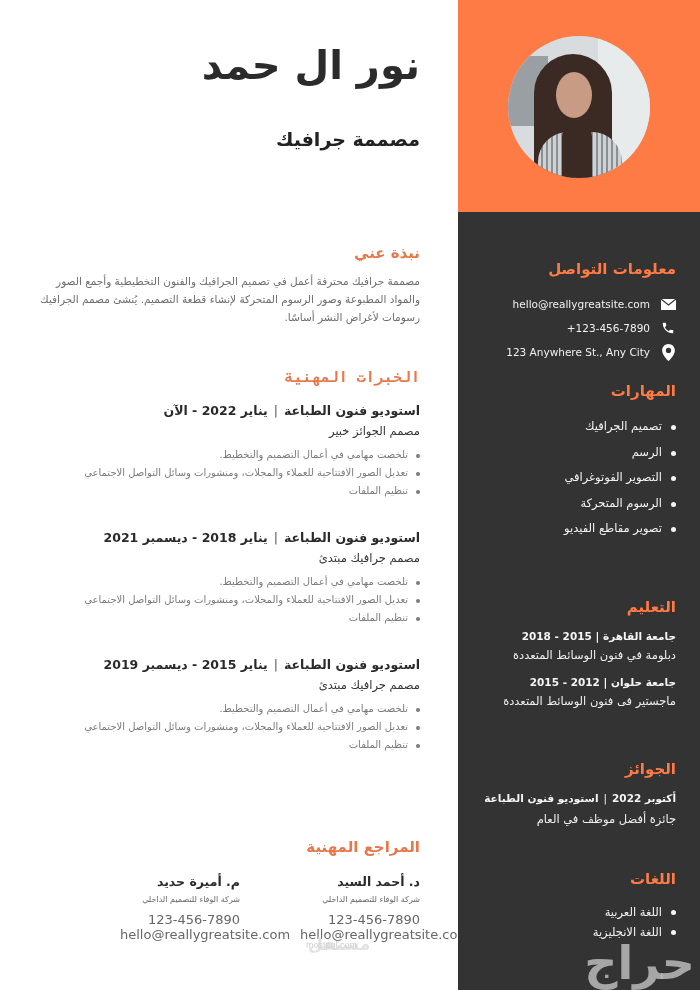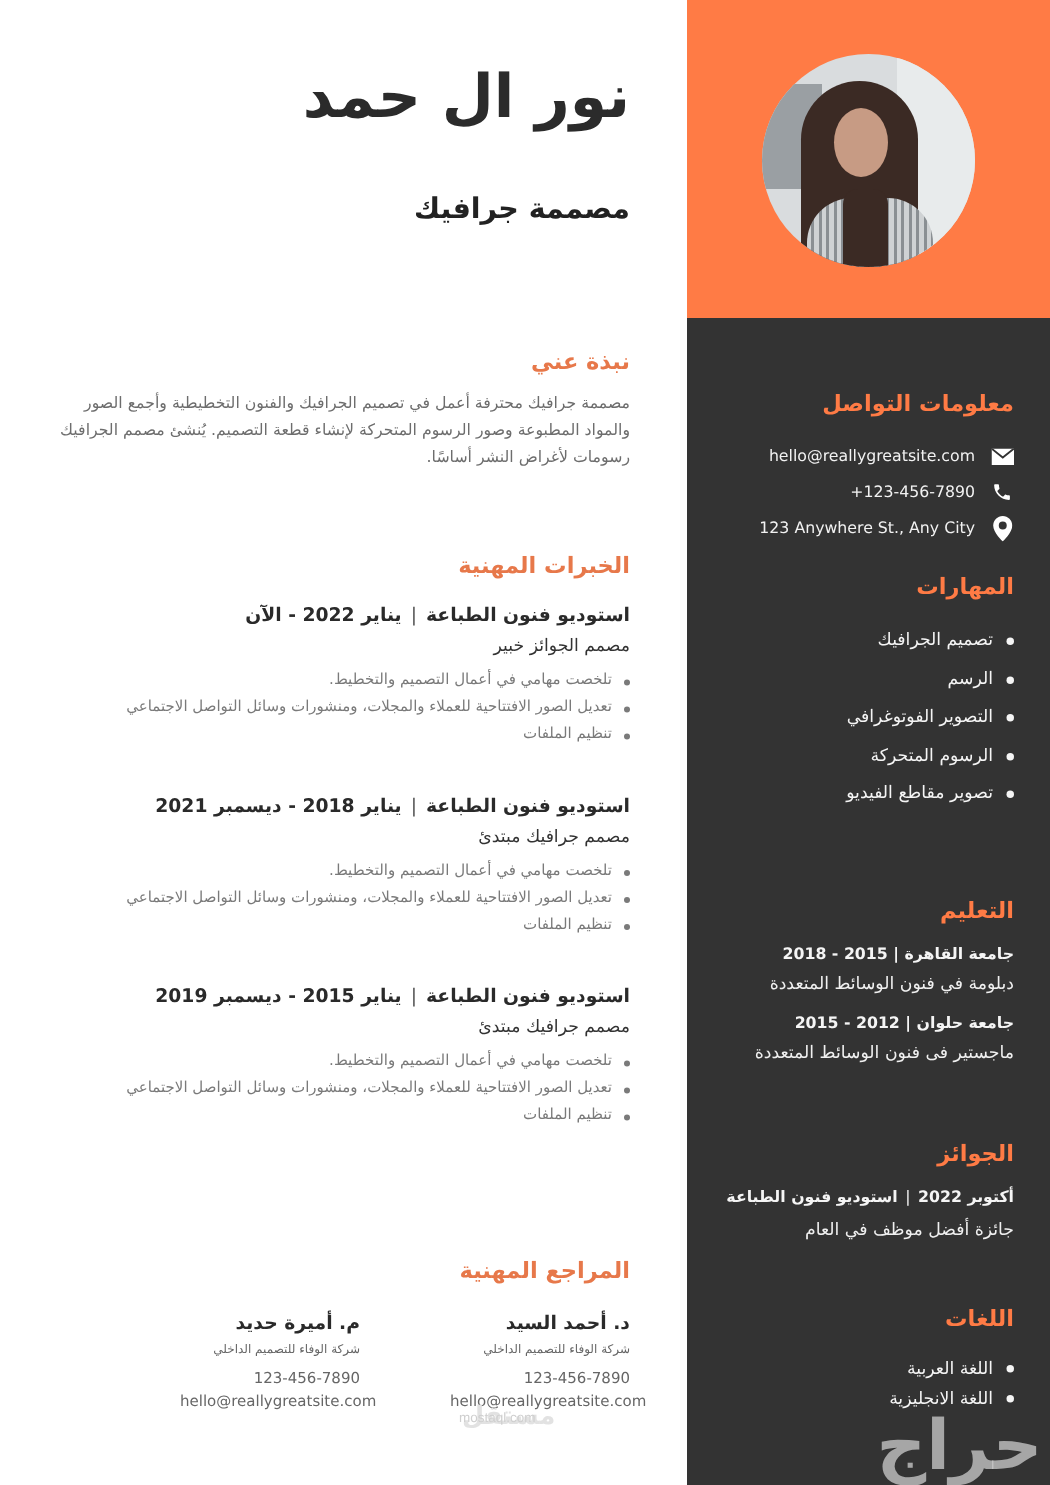--- a/index.html
+++ b/index.html
@@ -5,41 +5,41 @@
   * { box-sizing: border-box; margin: 0; padding: 0; }
   html, body { width: 700px; height: 990px; overflow: hidden; background: #ffffff; }
   body { position: relative; font-family: "DejaVu Sans", sans-serif; direction: rtl; }
 
   
   .main { position: absolute; left: 0; top: 0; width: 458px; height: 725px; background: #ffffff; }
   .name { position: absolute; right: 38px; top: 42px; font-size: 40px; font-weight: bold; color: #2b2b2b; letter-spacing: 0; white-space: nowrap; }
   .job-title { position: absolute; right: 38px; top: 128px; font-size: 19px; font-weight: bold; color: #222; white-space: nowrap; }
 
   .section-title { font-size: 15px; font-weight: bold; color: #e7784a; }
-  .about { position: absolute; right: 38px; top: 232px; width: 380px; }
+  .about { position: absolute; right: 38px; top: 244px; width: 380px; }
   .about .section-title { margin-bottom: 10px; }
   .about p { font-size: 10.5px; line-height: 18px; color: #6d6d6d; text-align: right; }
 
   .exp { position: absolute; right: 38px; top: 368px; width: 400px; }
-  .exp .section-title { margin-bottom: 16px; }
+  .exp .section-title { margin-bottom: 16px; font-family: Liberation Mono, monospace; }
   .job { margin-bottom: 30px; }
   .job-head { font-size: 12.5px; font-weight: bold; color: #2a2a2a; margin-bottom: 6px; white-space: nowrap; }
   .job-head .sep { margin: 0 6px; font-weight: normal; color: #555; }
   .job-role { font-size: 11.5px; color: #333; margin-bottom: 8px; }
   .job ul { list-style: none; padding-right: 12px; }
   .job li { position: relative; font-size: 10px; line-height: 18px; color: #7a7a7a; white-space: nowrap; }
   .job li::before { content: ""; position: absolute; right: -12px; top: 8px; width: 4px; height: 4px; border-radius: 50%; background: #7a7a7a; }
 
   .refs { position: absolute; right: 38px; top: 838px; width: 400px; }
   .refs .section-title { margin-bottom: 18px; }
   .ref-grid { display: flex; flex-direction: row; gap: 60px; }
   .ref { width: 120px; }
   .ref-name { font-size: 12.5px; font-weight: bold; color: #2a2a2a; margin-bottom: 6px; white-space: nowrap; }
   .ref-company { font-size: 8px; color: #666; margin-bottom: 8px; white-space: nowrap; }
-  .ref-line { font-size: 10px; color: #666; line-height: 15px; direction: ltr; text-align: right; white-space: nowrap; font-family: "DejaVu Sans", sans-serif; }
+  .ref-line { font-size: 13px; color: #666; line-height: 15px; direction: ltr; text-align: right; white-space: nowrap; font-family: "DejaVu Sans", sans-serif; }
 
   .watermark-mostaql { position: absolute; left: 306px; top: 940px; font-size: 9px; color: #cfcfcf; font-family: "Liberation Sans", sans-serif; direction: ltr; }
   .watermark-mostaql-logo { position: absolute; left: 308px; top: 922px; font-size: 17px; font-weight: bold; color: #e2e2e2; direction: rtl; margin-top: 12px; }
 
   
   .sidebar { position: absolute; left: 458px; top: 0; width: 242px; height: 990px; background: #333333; }
   .sidebar-header { position: absolute; left: 0; top: 0; width: 242px; height: 212px; background: #ff7b45; }
   .avatar { position: absolute; left: 50px; top: 36px; width: 142px; height: 142px; border-radius: 50%; overflow: hidden; background: #d9dcde; }
   .avatar .bg-panel { position: absolute; left: 0; top: 20px; width: 40px; height: 70px; background: #9a9fa3; }
   .avatar .window { position: absolute; right: 0; top: 0; width: 52px; height: 142px; background: #e8ebec; }

